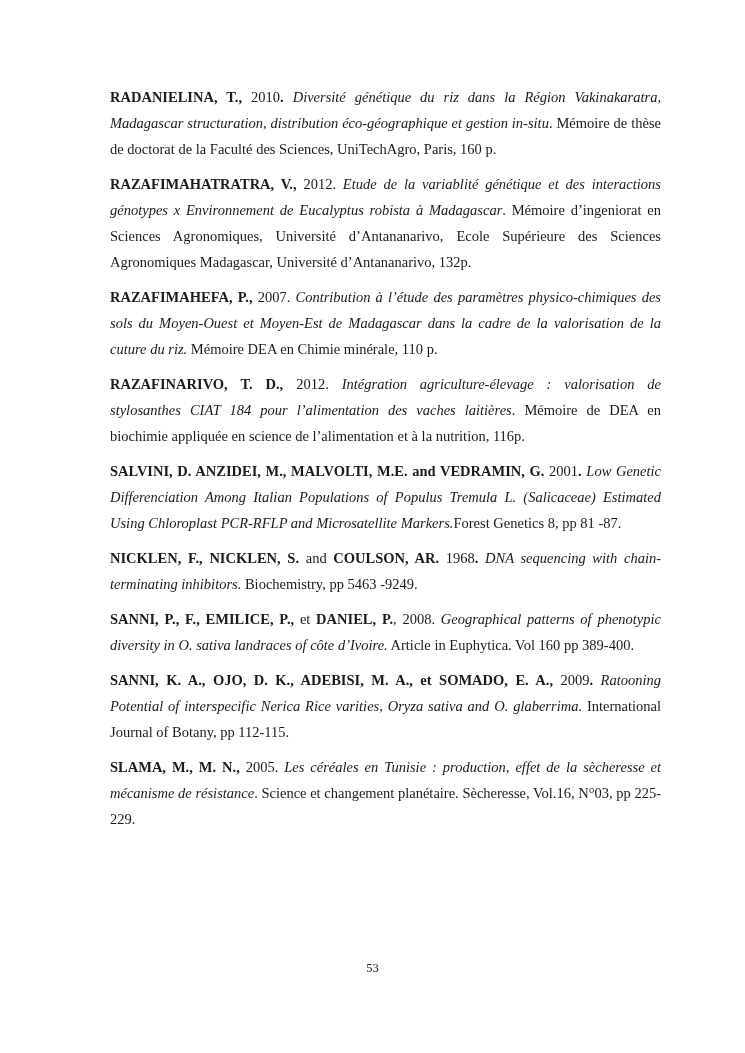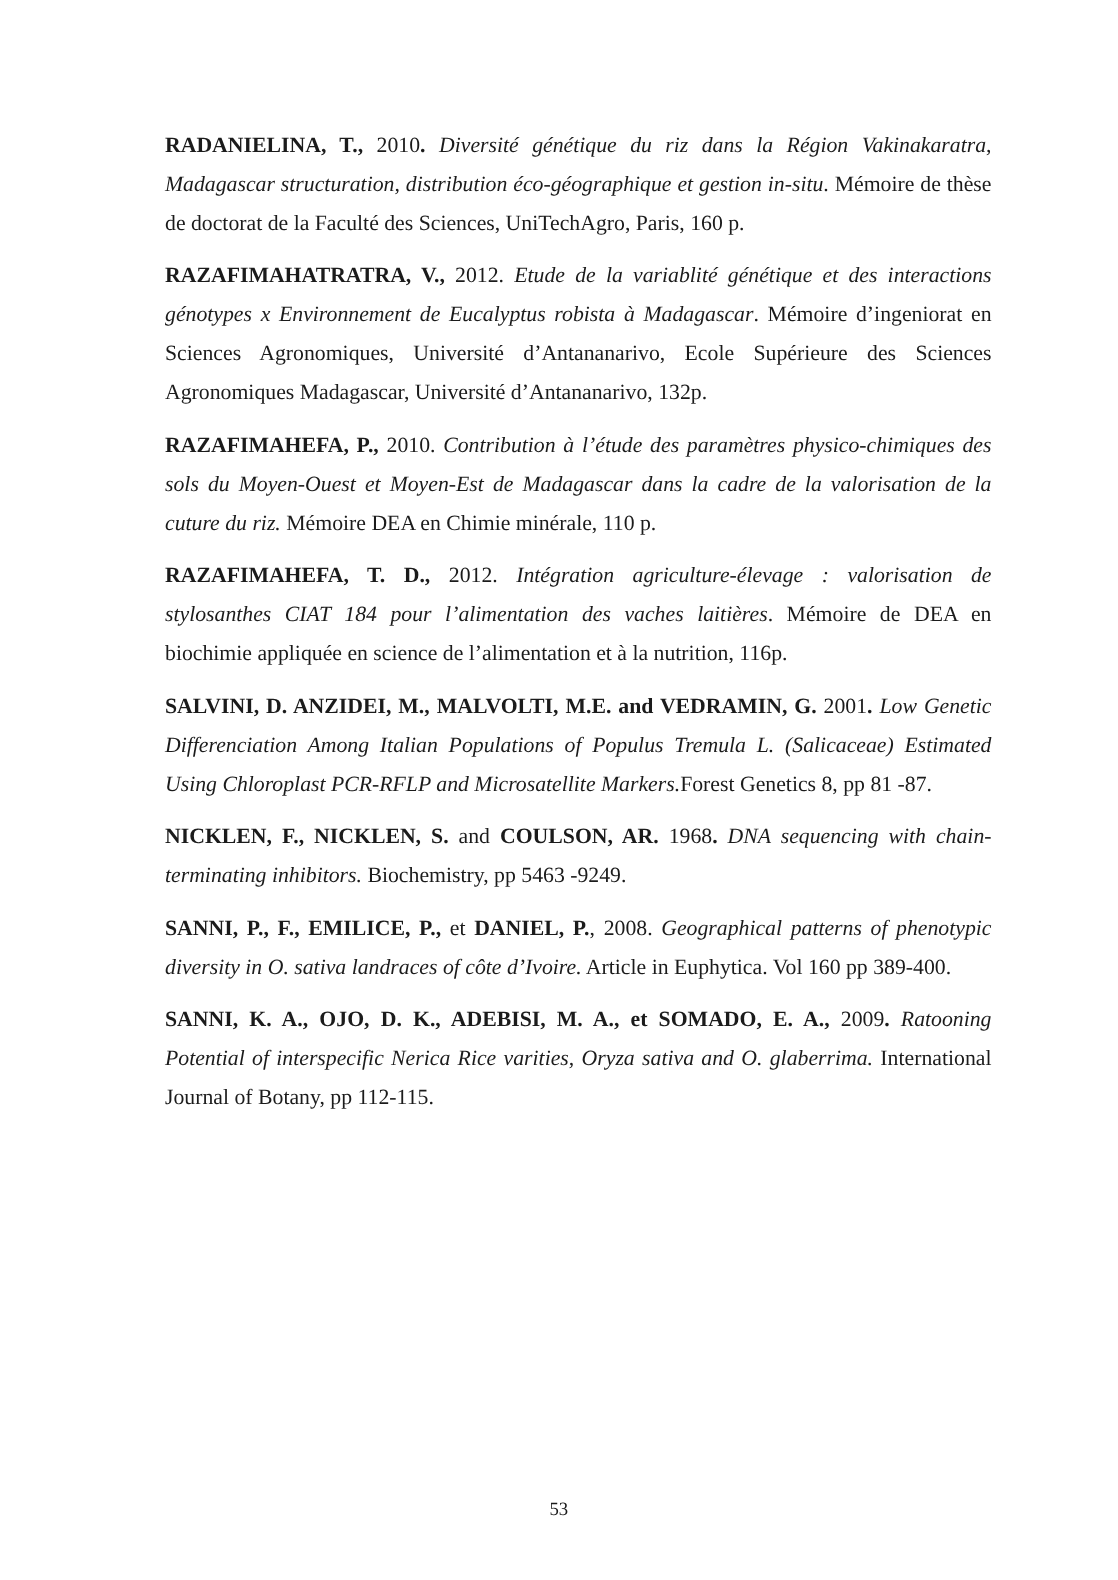--- a/index.html
+++ b/index.html
@@ -31,35 +31,36 @@
     text-align: justify;
     text-justify: inter-word;
   }
   .seg-b  { font-weight: bold; }
   .seg-i  { font-style: italic; }
   .seg-r  { font-weight: normal; font-style: normal; }
   .page-number {
     position: absolute;
     left: 0;
     right: 0;
-    top: 999px;
+    top: 961px;
     text-align: center;
     font-family: "Liberation Serif", "DejaVu Serif", serif;
     font-size: 12.5px;
     color: #1b1b1b;
   }
 </style>
 </head>
 <body>
 
 <div class="page">
   <div class="references">
       <p class="ref"><span class="seg-b">RADANIELINA, T., </span><span class="seg-r">2010</span><span class="seg-b">. </span><span class="seg-i"> Diversité génétique du riz dans la Région Vakinakaratra, Madagascar structuration, distribution éco-géographique et gestion in-situ</span><span class="seg-r">. Mémoire de thèse de doctorat de la Faculté des Sciences, UniTechAgro, Paris, 160 p.</span></p>
       <p class="ref"><span class="seg-b">RAZAFIMAHATRATRA, V., </span><span class="seg-r">2012. </span><span class="seg-i">Etude de la variablité génétique et des interactions génotypes x Environnement de Eucalyptus robista à Madagascar</span><span class="seg-r">. Mémoire d’ingeniorat en Sciences Agronomiques, Université d’Antananarivo, Ecole Supérieure des Sciences Agronomiques Madagascar, Université d’Antananarivo, 132p.</span></p>
-      <p class="ref"><span class="seg-b">RAZAFIMAHEFA,  P., </span><span class="seg-r">2010. </span><span class="seg-i">Contribution à l’étude des paramètres physico-chimiques des sols du Moyen-Ouest et Moyen-Est de Madagascar dans la cadre de la valorisation de la cuture du riz.</span><span class="seg-r"> Mémoire DEA en Chimie minérale, 110 p.</span></p>
-      <p class="ref"><span class="seg-b">RAZAFIMAHEFA, T. D., </span><span class="seg-r">2012. </span><span class="seg-i">Intégration agriculture-élevage : valorisation de stylosanthes CIAT 184 pour l’alimentation des vaches laitières</span><span class="seg-r">. Mémoire de DEA en biochimie appliquée en science de l’alimentation et à la nutrition, 116p.</span></p>
+      <p class="ref"><span class="seg-b">RAZAFIMAHEFA,  P., </span><span class="seg-r">2007. </span><span class="seg-i">Contribution à l’étude des paramètres physico-chimiques des sols du Moyen-Ouest et Moyen-Est de Madagascar dans la cadre de la valorisation de la cuture du riz.</span><span class="seg-r"> Mémoire DEA en Chimie minérale, 110 p.</span></p>
+      <p class="ref"><span class="seg-b">RAZAFINARIVO, T. D., </span><span class="seg-r">2012. </span><span class="seg-i">Intégration agriculture-élevage : valorisation de stylosanthes CIAT 184 pour l’alimentation des vaches laitières</span><span class="seg-r">. Mémoire de DEA en biochimie appliquée en science de l’alimentation et à la nutrition, 116p.</span></p>
       <p class="ref"><span class="seg-b">SALVINI, D. ANZIDEI, M., MALVOLTI, M.E. and VEDRAMIN, G. </span><span class="seg-r">2001</span><span class="seg-b">. </span><span class="seg-i">Low Genetic Differenciation Among Italian Populations of Populus Tremula L. (Salicaceae) Estimated Using Chloroplast PCR-RFLP and Microsatellite Markers.</span><span class="seg-r">Forest Genetics 8, pp 81 -87.</span></p>
       <p class="ref"><span class="seg-b">NICKLEN, F., NICKLEN, S. </span><span class="seg-r">and </span><span class="seg-b">COULSON, AR. </span><span class="seg-r">1968</span><span class="seg-b">. </span><span class="seg-i">DNA sequencing with chain-terminating inhibitors. </span><span class="seg-r">Biochemistry, pp 5463 -9249.</span></p>
       <p class="ref"><span class="seg-b">SANNI, P., F., EMILICE, P., </span><span class="seg-r">et </span><span class="seg-b">DANIEL, P.</span><span class="seg-r">, 2008. </span><span class="seg-i">Geographical patterns of phenotypic diversity in O. sativa landraces of côte d’Ivoire.</span><span class="seg-r"> Article in Euphytica. Vol 160 pp 389-400.</span></p>
       <p class="ref"><span class="seg-b">SANNI, K. A., OJO, D. K., ADEBISI, M. A., et SOMADO, E. A., </span><span class="seg-r">2009</span><span class="seg-b">. </span><span class="seg-i">Ratooning Potential of interspecific Nerica Rice varities, Oryza sativa and O. glaberrima.</span><span class="seg-r"> International Journal of Botany, pp 112-115.</span></p>
+      <p class="ref"><span class="seg-b">SLAMA, M., M. N., </span><span class="seg-r">2005. </span><span class="seg-i">Les céréales en Tunisie : production, effet de la sècheresse et mécanisme de résistance</span><span class="seg-r">. Science et changement planétaire. Sècheresse, Vol.16, N°03, pp 225-229.</span></p>
     </div>
   <div class="page-number">53</div>
 </div>
 
 </body></html>

